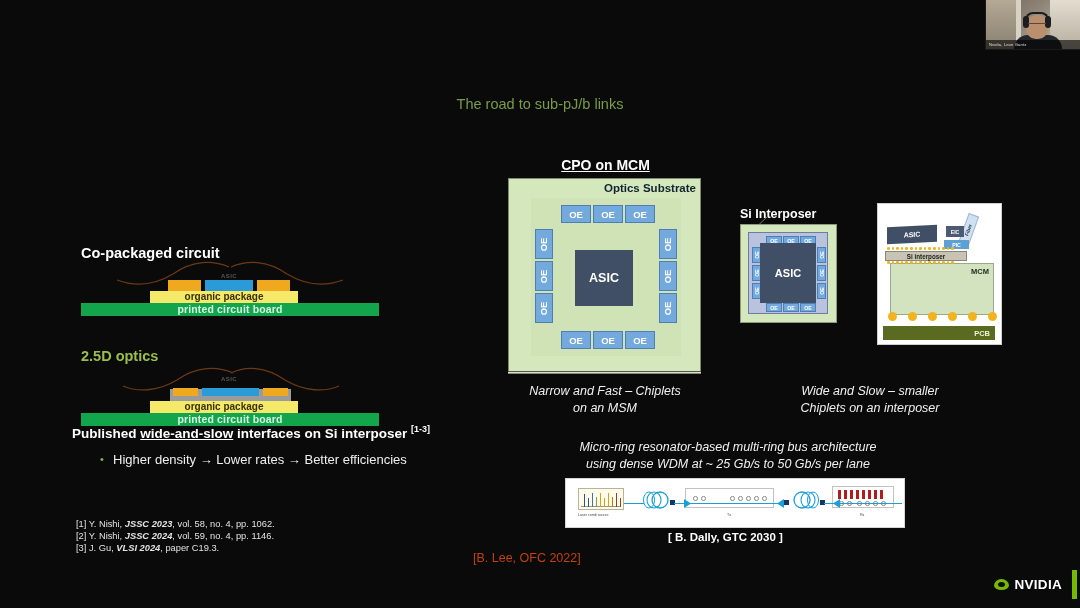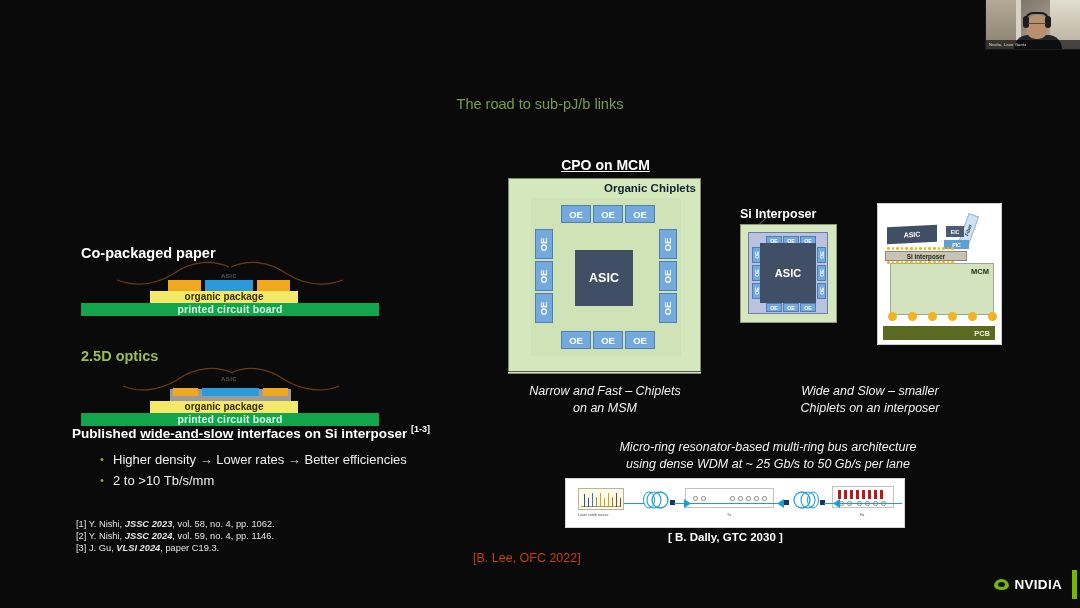--- a/index.html
+++ b/index.html
@@ -193,21 +193,21 @@
     display:flex; align-items:center; justify-content:flex-end; padding-right:5px;
   }
   .ball-row { position:absolute; left:10px; top:108px; display:flex; gap:11px; }
   .ball { width:9px; height:9px; border-radius:50%; background:#f2b41c; }
 
   
   .cap-left { position:absolute; left:505px; top:383px; width:200px; }
   .cap-right { position:absolute; left:770px; top:383px; width:200px; }
 
   
-  .mr-text { position:absolute; left:568px; top:439px; width:400px; }
+  .mr-text { position:absolute; left:528px; top:439px; width:400px; }
   .mr-box {
     position:absolute; left:565px; top:478px; width:340px; height:50px;
     background:#fff; border:1px solid #d6d6d6;
   }
   .mr-comb {
     position:absolute; left:12px; top:9px; width:46px; height:22px;
     background:#fffbe9; border:1px solid #b9b29a;
   }
   .mr-comb .tick { position:absolute; bottom:2px; width:1px; background:#d08a12; }
   .mr-comb .axis { position:absolute; left:2px; right:2px; bottom:2px; height:1px; background:#9b9480; }
@@ -253,21 +253,21 @@
     <div class="person-head"></div>
     <div class="headband"></div>
     <div class="headphone-l"></div>
     <div class="headphone-r"></div>
     <div class="glasses"></div>
     <div class="namebar">Nvidia, Leon Gantz</div>
   </div>
 
   <div class="subtitle">The road to sub-pJ/b links</div>
 
-  <div class="h3 xsec-title-1">Co-packaged paper</div>
+  <div class="h3 xsec-title-1">Co-packaged circuit</div>
 
   <div class="xsec" style="left:81px; top:258px; width:298px; height:48px;">
 
     <svg class="fiber" style="left:0;top:0;width:298px;height:36px;" viewBox="0 0 298 36">
       <path d="M92 16 C112 2 132 2 148 9" stroke="#6b3a14" stroke-width="1.3" fill="none"></path>
       <path d="M92 16 C72 28 52 28 36 22" stroke="#6b3a14" stroke-width="1.3" fill="none"></path>
       <path d="M206 16 C186 2 166 2 150 9" stroke="#6b3a14" stroke-width="1.3" fill="none"></path>
       <path d="M206 16 C226 28 246 28 262 22" stroke="#6b3a14" stroke-width="1.3" fill="none"></path>
     </svg>
     <div class="asic-lbl" style="left:128px; top:15px; width:40px;">ASIC</div>
@@ -295,32 +295,31 @@
     <div class="orgpkg" style="left:69px; top:39px; width:148px;">organic package</div>
     <div class="pcb" style="left:0; top:51px; width:298px;">printed circuit board</div>
   </div>
 
   <div class="pub-head">
     <span>Published </span><u>wide-and-slow</u><span> interfaces on Si interposer </span><sup>[1-3]</sup>
   </div>
 
   <ul class="bullets">
     <li>Higher density  →  Lower rates  →  Better efficiencies</li>
-    <li>2 to &gt;10 Tb/s/mm</li>
   </ul>
 
   <div class="refs">
     <div><span>[1] </span><span>Y. Nishi, </span><i>JSSC 2023</i><span>, vol. 58, no. 4, pp. 1062.</span></div>
     <div><span>[2] </span><span>Y. Nishi, </span><i>JSSC 2024</i><span>, vol. 59, no. 4, pp. 1146.</span></div>
     <div><span>[3] </span><span>J. Gu, </span><i>VLSI 2024</i><span>, paper C19.3.</span></div>
   </div>
 
   <div class="cpo-title">CPO on MCM</div>
   <div class="cpo-box">
-    <div class="cpo-sub-label">Organic Chiplets</div>
+    <div class="cpo-sub-label">Optics Substrate</div>
     <div class="cpo-inner"></div>
 
     <div class="oe" style="left:52px; top:26px; width:30px; height:18px;">OE</div>
     <div class="oe" style="left:84px; top:26px; width:30px; height:18px;">OE</div>
     <div class="oe" style="left:116px; top:26px; width:30px; height:18px;">OE</div>
 
     <div class="oe" style="left:52px; top:152px; width:30px; height:18px;">OE</div>
     <div class="oe" style="left:84px; top:152px; width:30px; height:18px;">OE</div>
     <div class="oe" style="left:116px; top:152px; width:30px; height:18px;">OE</div>
 

